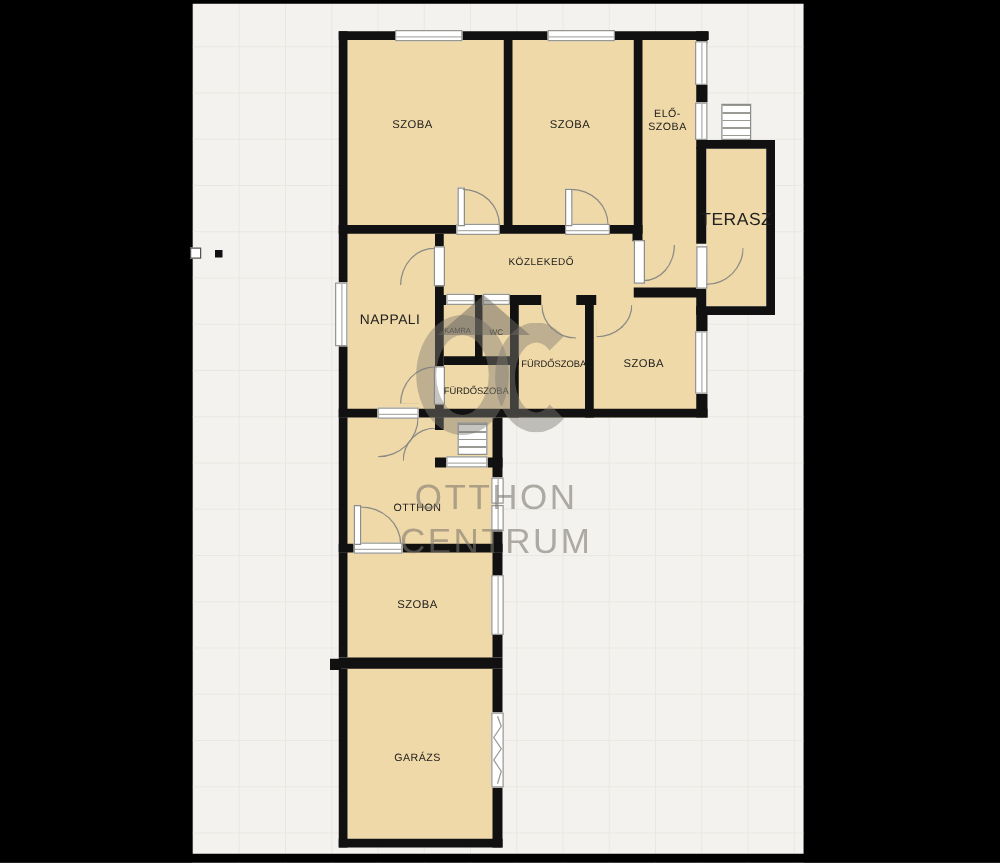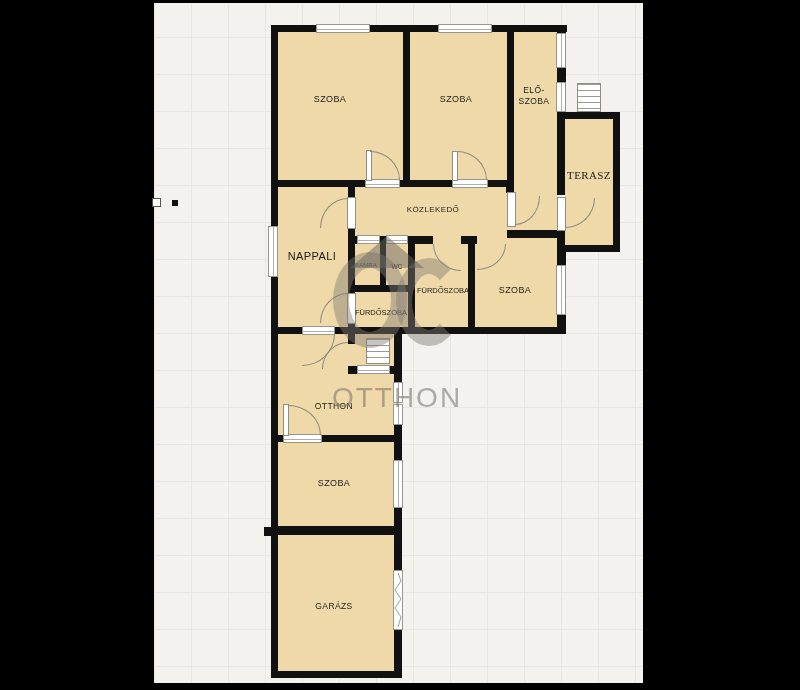--- a/index.html
+++ b/index.html
@@ -162,37 +162,38 @@
 
   <div class="stairs" style="left:577px;top:83px;width:24px;height:29px;"></div>
   <div class="stairs" style="left:366px;top:338px;width:24px;height:26px;"></div>
 
   <div class="room-label" style="left:330px;top:100px;">SZOBA</div>
   <div class="room-label" style="left:456px;top:100px;">SZOBA</div>
   <div class="room-label" style="left:534px;top:96px;font-size:8.5px;">
     <span style="display:block;">ELŐ-</span>
     <span style="display:block;">SZOBA</span>
   </div>
-  <div class="room-label" style="left:589px;top:176px;font-size:11px;font-family:Liberation Serif, serif;">TERASZ</div>
+  <div class="room-label" style="left:589px;top:176px;font-size:14px;">TERASZ</div>
   <div class="room-label" style="left:433px;top:210px;font-size:8px;">KÖZLEKEDŐ</div>
   <div class="room-label" style="left:312px;top:257px;font-size:11px;">NAPPALI</div>
   <div class="room-label" style="left:366px;top:266px;font-size:6px;letter-spacing:0;">KAMRA</div>
   <div class="room-label" style="left:397px;top:267px;font-size:6.5px;letter-spacing:0;">WC</div>
   <div class="room-label" style="left:443px;top:291px;font-size:7.5px;letter-spacing:0;">FÜRDŐSZOBA</div>
   <div class="room-label" style="left:515px;top:291px;">SZOBA</div>
   <div class="room-label" style="left:381px;top:313px;font-size:7.5px;letter-spacing:0;">FÜRDŐSZOBA</div>
   <div class="room-label" style="left:334px;top:406px;font-size:8.5px;">OTTHON</div>
   <div class="room-label" style="left:334px;top:484px;">SZOBA</div>
   <div class="room-label" style="left:334px;top:606px;font-size:8.5px;">GARÁZS</div>
 
   <div id="watermark">
     <div class="wm-ring" style="left:333px;top:252px;width:74px;height:96px;"></div>
     <div class="wm-ring wm-c" style="left:396px;top:258px;width:66px;height:88px;"></div>
     <div class="wm-roof" style="left:350px;top:236px;"></div>
     <div class="wm-text" style="left:397px;top:382px;">OTTHON</div>
+    <div class="wm-text" style="left:397px;top:417px;">CENTRUM</div>
   </div>
 
   <div class="frame" style="left:0;top:0;width:154px;height:690px;"></div>
   <div class="frame" style="left:643px;top:0;width:157px;height:690px;"></div>
   <div class="frame" style="left:0;top:0;width:800px;height:3px;"></div>
   <div class="frame" style="left:0;top:683px;width:800px;height:7px;"></div>
 
   <div class="marker" style="left:152px;top:198px;width:9px;height:9px;background:#fff;border:1px solid #55544f;"></div>
   <div class="marker" style="left:172px;top:200px;width:6px;height:6px;background:#111;"></div>
 

